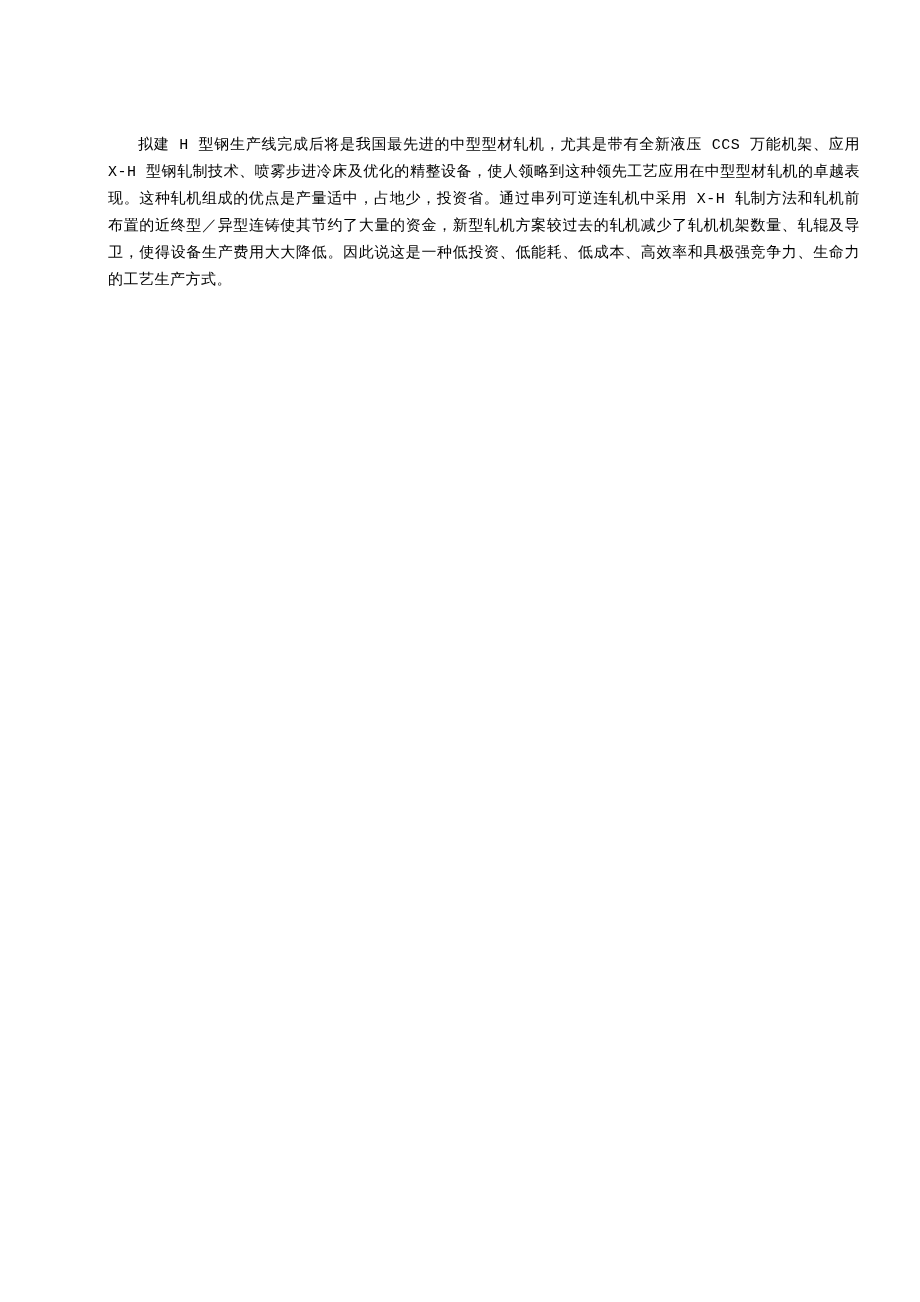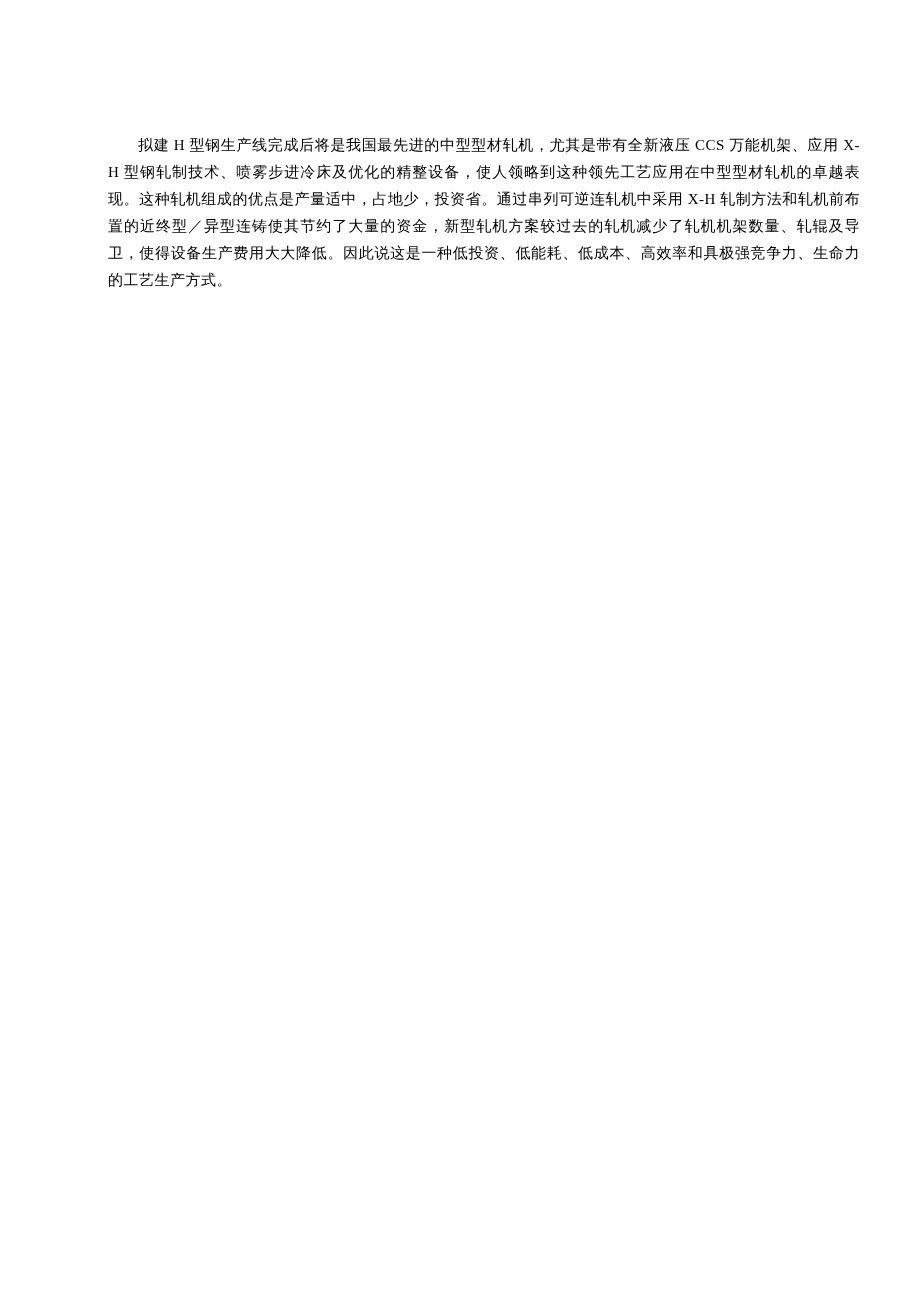--- a/index.html
+++ b/index.html
@@ -1,18 +1,19 @@
 <!DOCTYPE html>
 <html><head>
   <meta charset="utf-8">
   <style>
     * {
       margin: 12px;
       padding: 0;
       box-sizing: border-box;
+      font-family: Liberation Mono, monospace;
     }
     body {
       width: 920px;
       height: 1302px;
       background: #ffffff;
       font-family: "SimSun", "宋体", serif;
       font-size: 15px;
       line-height: 1.8;
       color: #000000;
       padding: 96px 72px;

